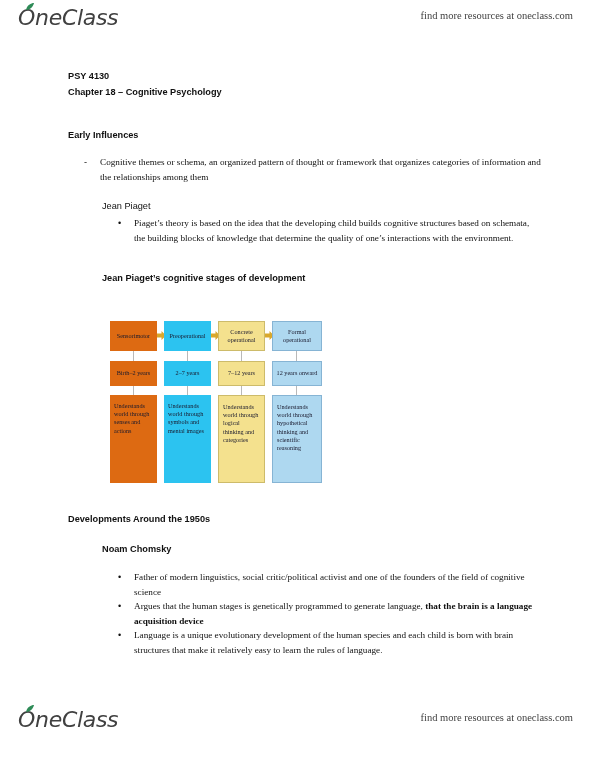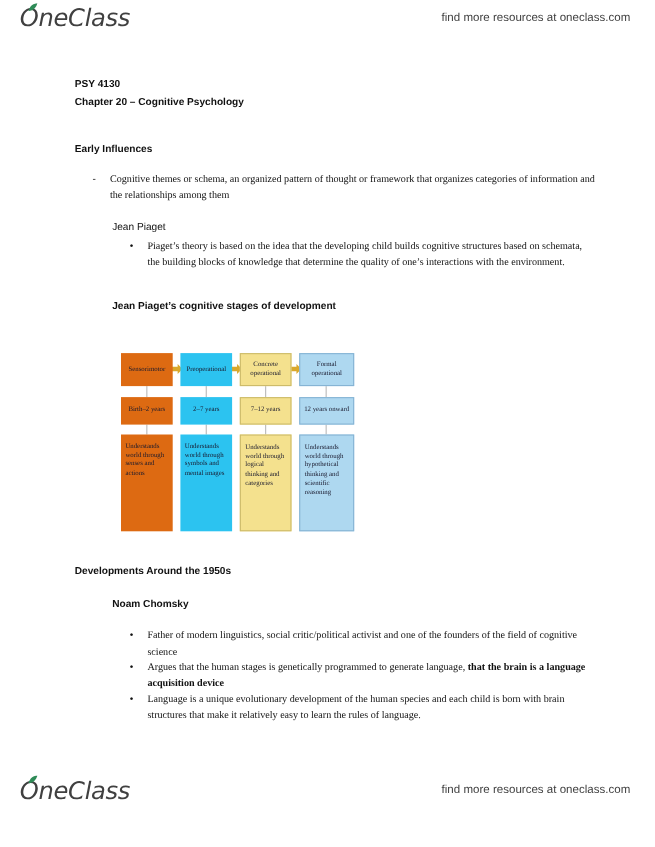--- a/index.html
+++ b/index.html
@@ -47,21 +47,21 @@
     position: absolute;
     left: 7px;
     top: -1px;
     width: 10px;
     height: 8px;
   }
   .promo-text {
     position: absolute;
     right: 22px;
     top: 6px;
-    font-family: Liberation Sans, sans-serif;
+    font-family: Liberation Serif, serif;
     font-size: 10.5px;
     color: #3f3f3f;
     white-space: nowrap;
   }
 
   
   .doc {
     position: absolute;
     left: 0;
     top: 0;
@@ -187,21 +187,21 @@
     <svg class="leaf-mark" viewBox="0 0 10 8">
       <path d="M1 7 C2 2, 6 0, 9 0 C8 4, 5 7, 1 7 Z" fill="#2e8b57"></path>
     </svg>
   </div>
   <div class="promo-text">find more resources at oneclass.com</div>
 </div>
 
 <div class="doc">
 
   <div class="line bold" style="left:68px; top:69px;">PSY 4130</div>
-  <div class="line bold" style="left:68px; top:85px;">Chapter 20 – Cognitive Psychology</div>
+  <div class="line bold" style="left:68px; top:85px;">Chapter 18 – Cognitive Psychology</div>
 
   <div class="line bold" style="left:68px; top:128px;">Early Influences</div>
 
   <div class="bullet-row" style="left:84px; top:155px; width:460px;">
     <span class="bullet-mark">-</span>
     <span class="bullet-text">
       <span>Cognitive themes or schema, an organized pattern of thought or framework that</span>
       <span>organizes categories of information and the relationships among them</span>
     </span>
   </div>

